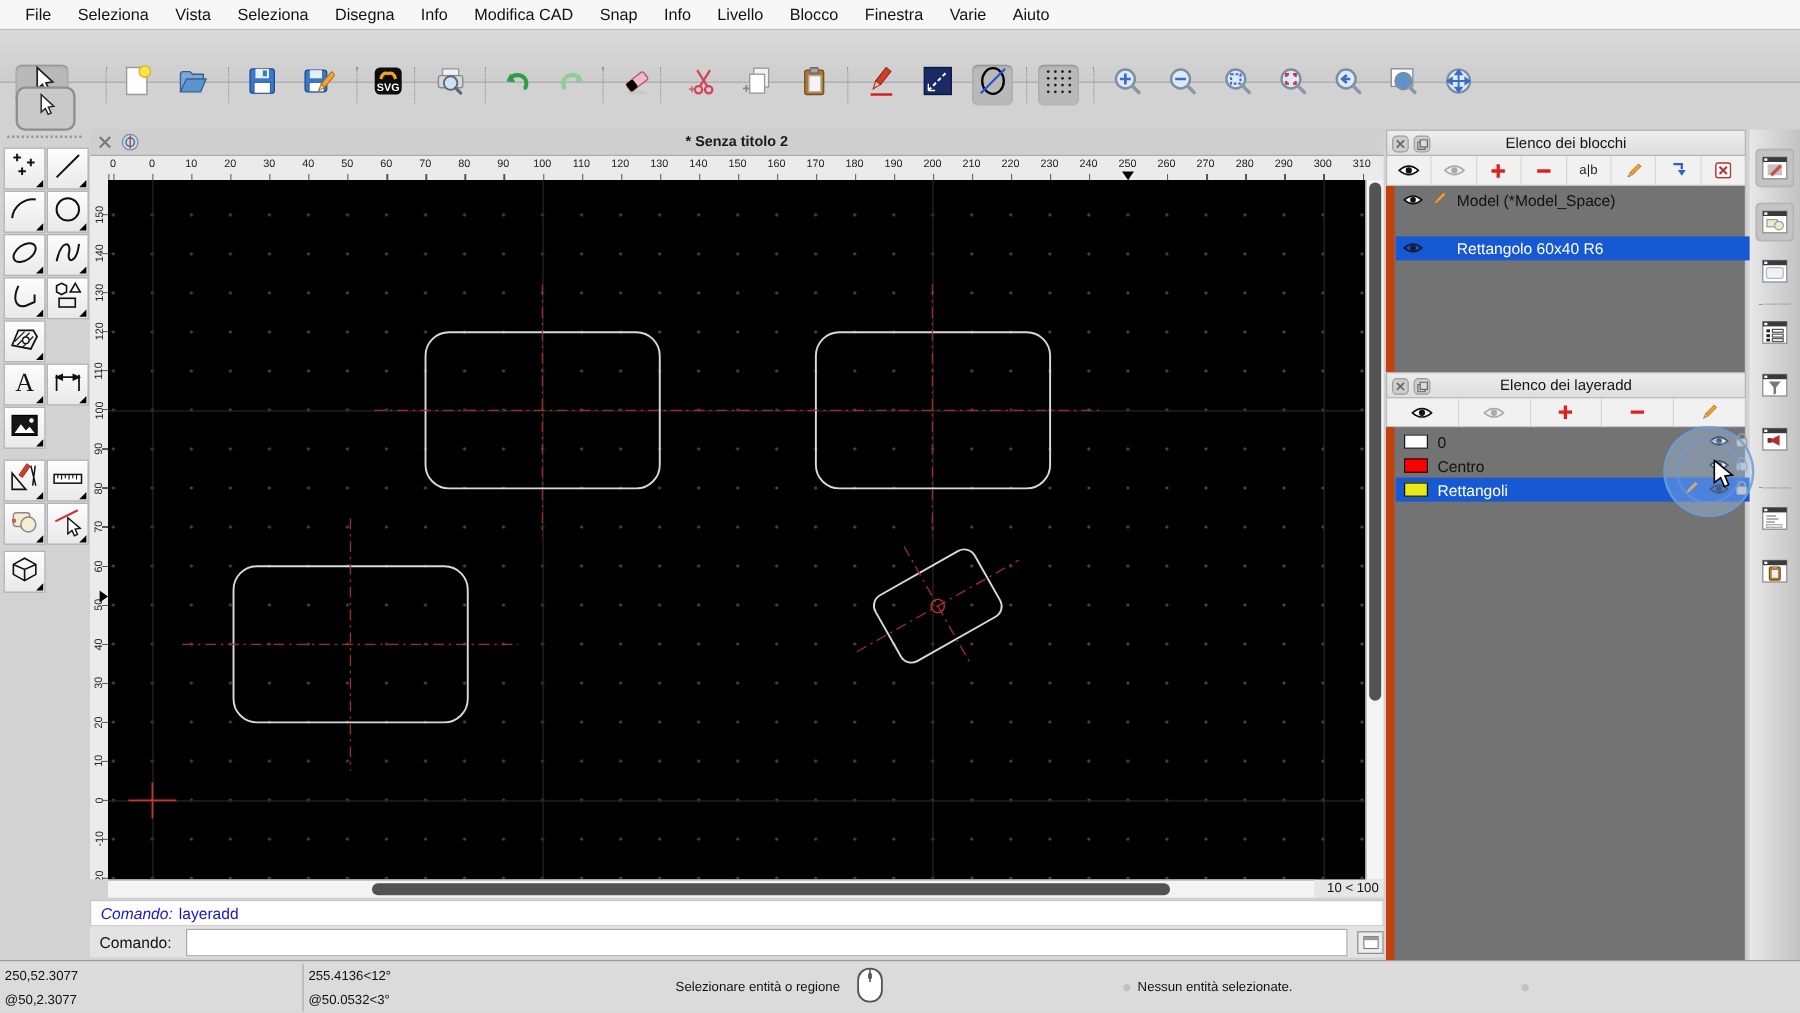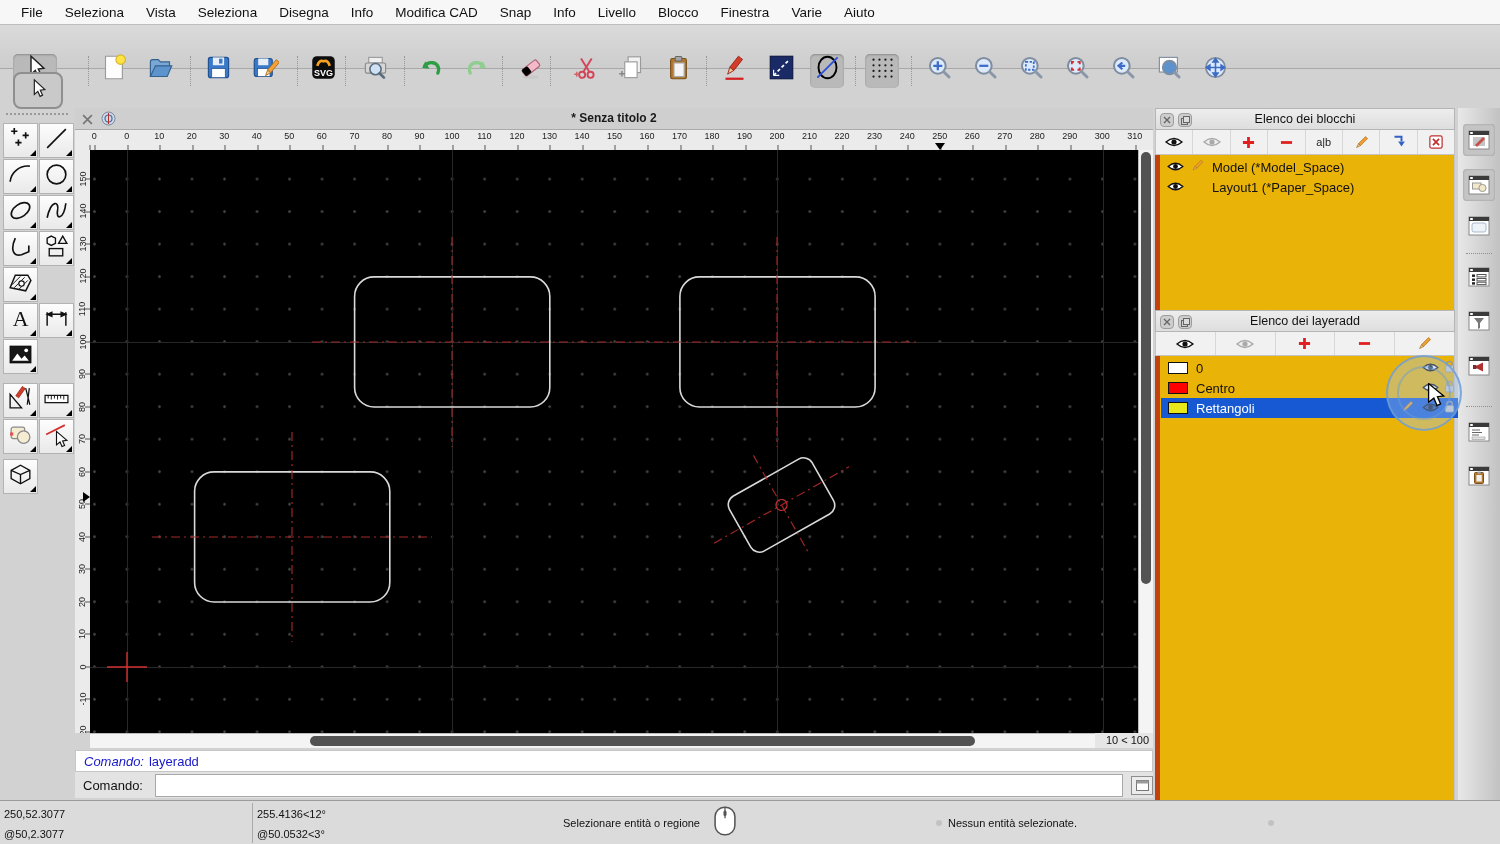--- a/index.html
+++ b/index.html
@@ -68,21 +68,21 @@
              display:flex;align-items:center;justify-content:center}
   
   .ptitle{width:300px;height:22px;background:linear-gradient(#ededed,#dedede);border:1px solid #b5b5b5;
           box-sizing:border-box;font-size:12.5px;display:flex;align-items:center;justify-content:center;position:absolute}
   .wbtn{position:absolute;top:4px;width:14px;height:14px;border-radius:4px;background:#cdcdcd;border:1px solid #9d9d9d;
         box-sizing:border-box;display:flex;align-items:center;justify-content:center}
   .ptoolbar{position:absolute;width:300px;background:#f1f1f1;border:1px solid #c4c4c4;border-top:none;
             box-sizing:border-box;display:flex}
   .ptool{flex:1;display:flex;align-items:center;justify-content:center;border-right:1px solid #d7d7d7;height:100%}
   .ptool:last-child{border-right:none}
-  .plist{position:absolute;width:300px;background:#eab308;border-left:5px solid #c2410c;border-right:1px solid #c4c4c4;box-sizing:border-box}
+  .plist{position:absolute;width:300px;background:#737373;border-left:7px solid #c2410c;border-right:1px solid #c4c4c4;box-sizing:border-box}
   .lrow{position:absolute;left:1px;width:297px;height:20px;display:flex;align-items:center;font-size:13px}
   .lrow.sel{background:#1659d2;color:#fff}
   .swatch{width:18px;height:10px;border:1px solid #111;margin-left:7px}
   .ab{font-size:11px;color:#222}
   
   .dockstrip{left:1458px;top:108px;width:42px;height:692px;background:linear-gradient(to right,#e8e8e8,#c2c2c2)}
   .dbtn{position:absolute;left:5px;width:32px;height:32px;display:flex;align-items:center;justify-content:center}
   .dbtn.active{background:#c4c4c4;border-radius:4px;box-shadow:inset 0 0 2px rgba(0,0,0,.3)}
   .dsep{position:absolute;left:8px;width:26px;border-top:1px dotted #8f8f8f}
   
@@ -675,26 +675,26 @@
           <circle cx="9" cy="6" r="2.6" fill="#111"></circle>
         </svg></span>
     <span style="margin-left:7px"><svg width="13" height="13" viewBox="0 0 16 16">
           <g transform="rotate(45 8 8)">
             <rect x="6.6" y="0.5" width="3" height="10.5" fill="#f0a030" stroke="#a86a10" stroke-width="0.7"></rect>
             <path d="M6.6 11 L8.1 15.5 L9.6 11 Z" fill="#e8c898" stroke="#a86a10" stroke-width="0.7"></path>
           </g>
         </svg></span>
     <span style="margin-left:8px">Model (*Model_Space)</span>
   </div>
-  <div class="lrow" style="top:22px">
+  <div class="lrow sel" style="top:42px">
     <span style="margin-left:6px"><svg width="17" height="11" viewBox="0 0 18 12">
-          <path d="M1 6 Q9 -1 17 6 Q9 13 1 6 Z" fill="#fff" stroke="#111" stroke-width="1.4"></path>
-          <circle cx="9" cy="6" r="2.6" fill="#111"></circle>
-        </svg></span>
-    <span style="margin-left:28px">Layout1 (*Paper_Space)</span>
+          <path d="M1 6 Q9 -1 17 6 Q9 13 1 6 Z" fill="#2a4e9e" stroke="#0a1c3c" stroke-width="1.4"></path>
+          <circle cx="9" cy="6" r="2.6" fill="#0a1c3c"></circle>
+        </svg></span>
+    <span style="margin-left:28px">Rettangolo 60x40 R6</span>
   </div>
 </div>
 
 <div class="abs ptitle" style="left:1155px;top:310px">
   <span class="wbtn" style="left:4px">
       <svg width="8" height="8" viewBox="0 0 8 8">
         <path d="M1 1 L7 7 M7 1 L1 7" stroke="#666" stroke-width="1.4"></path>
       </svg>
     </span>
   <span class="wbtn" style="left:22px">

